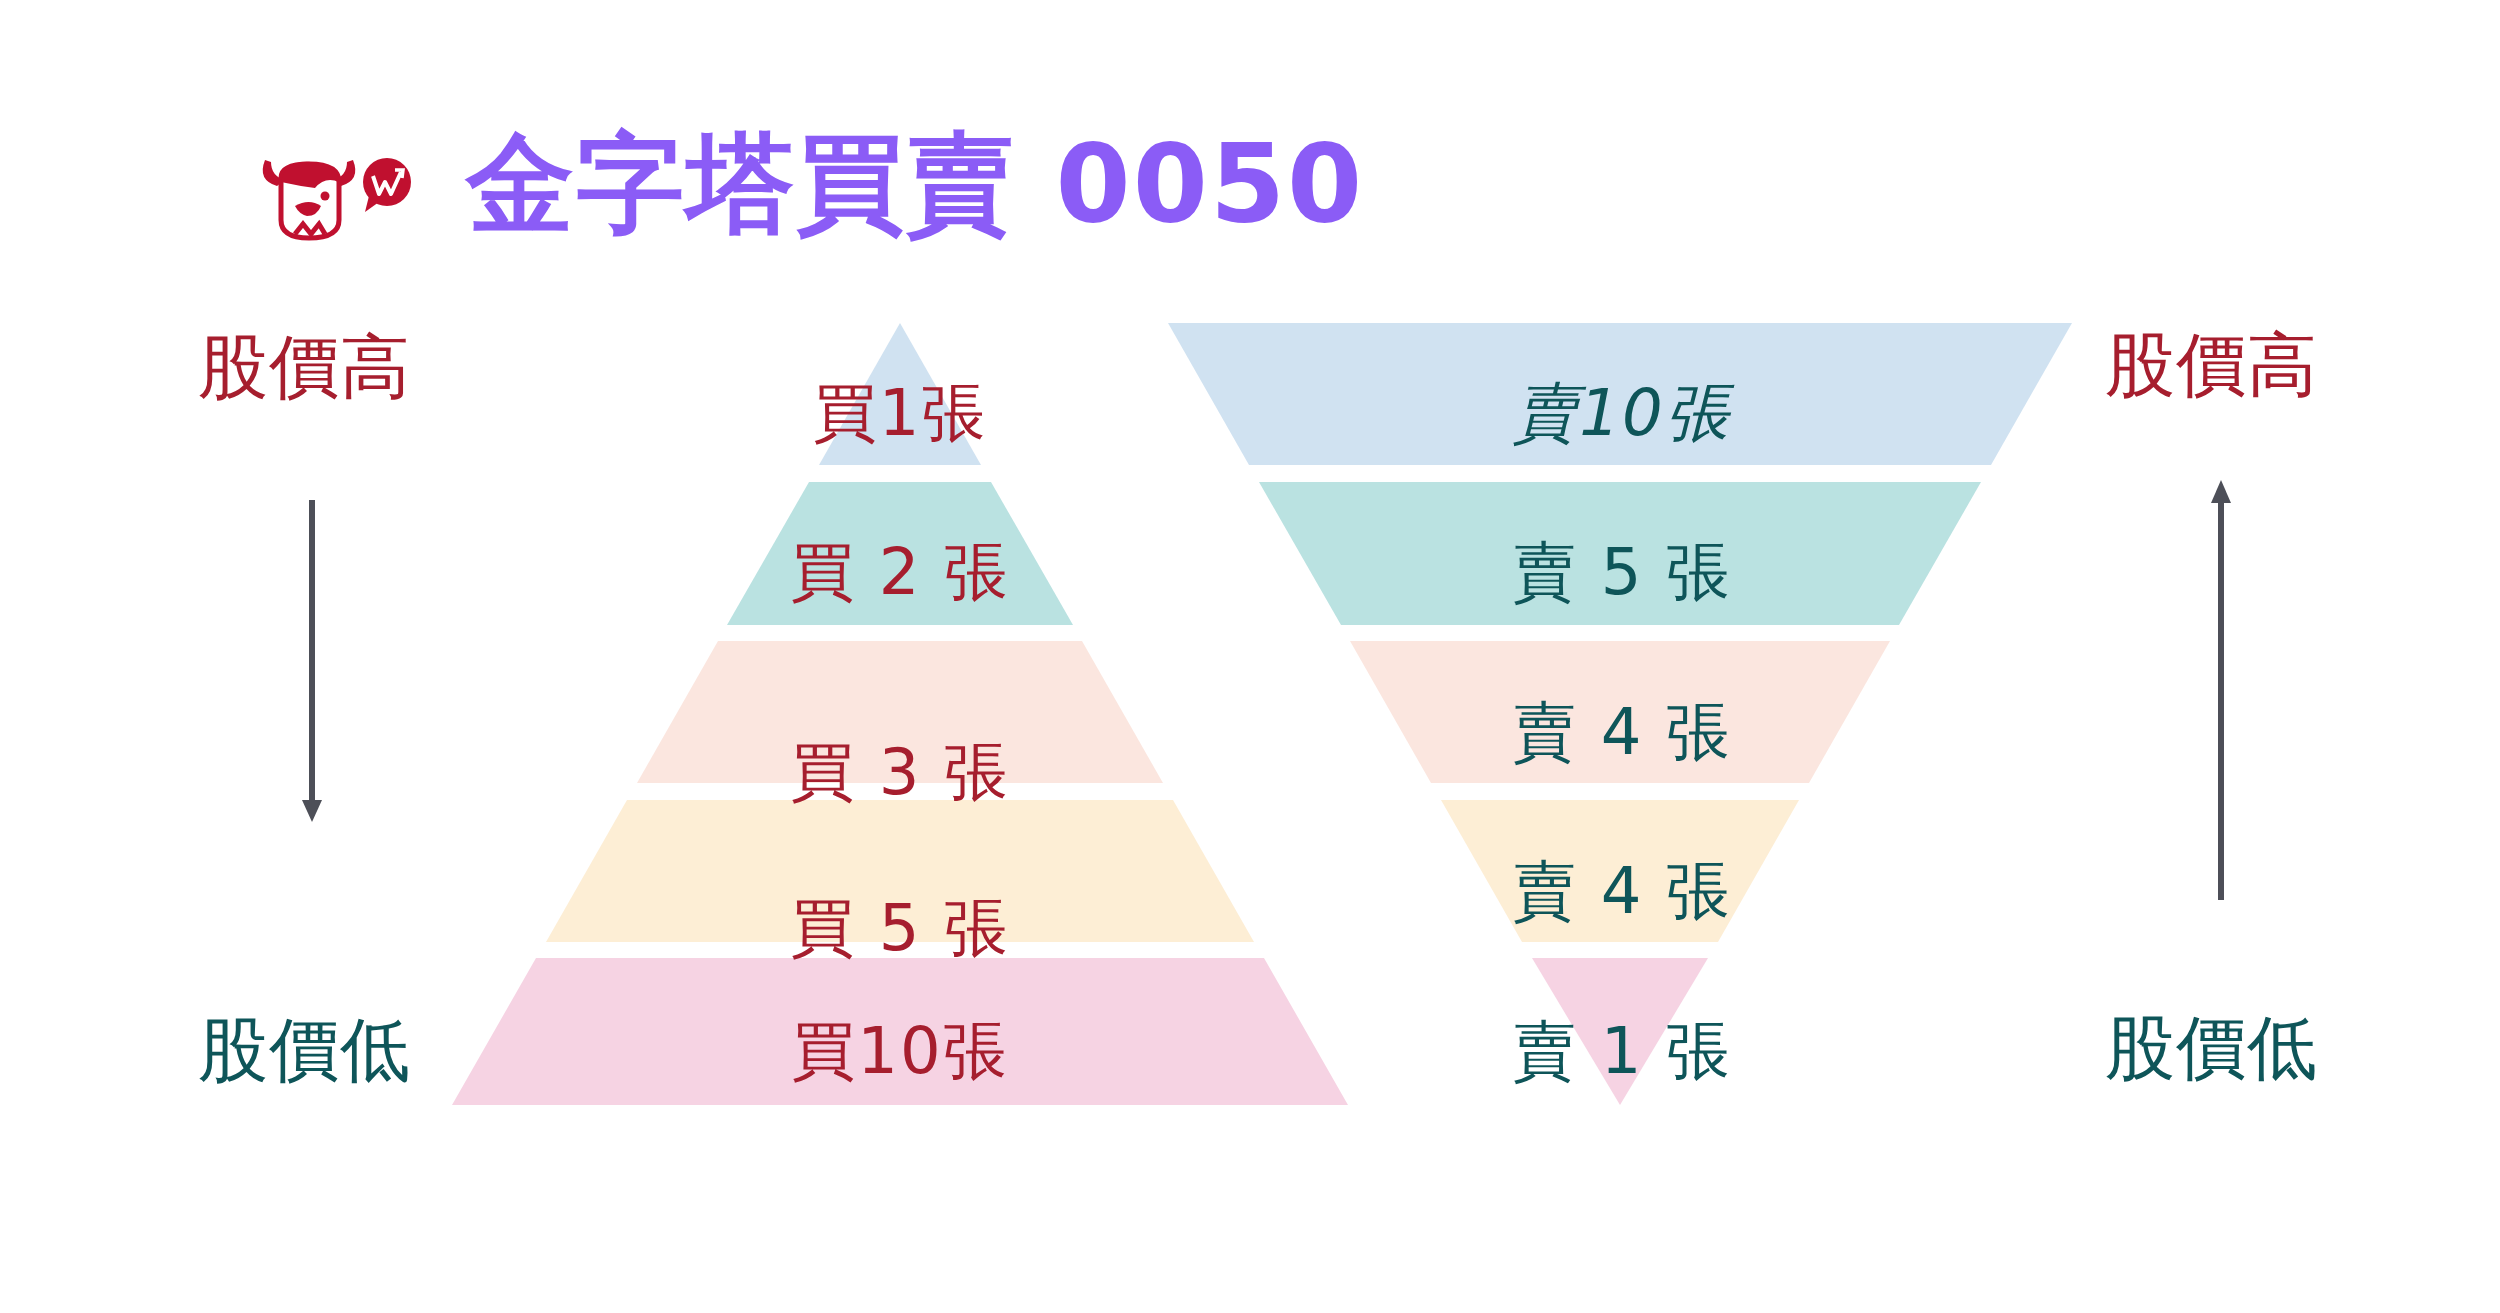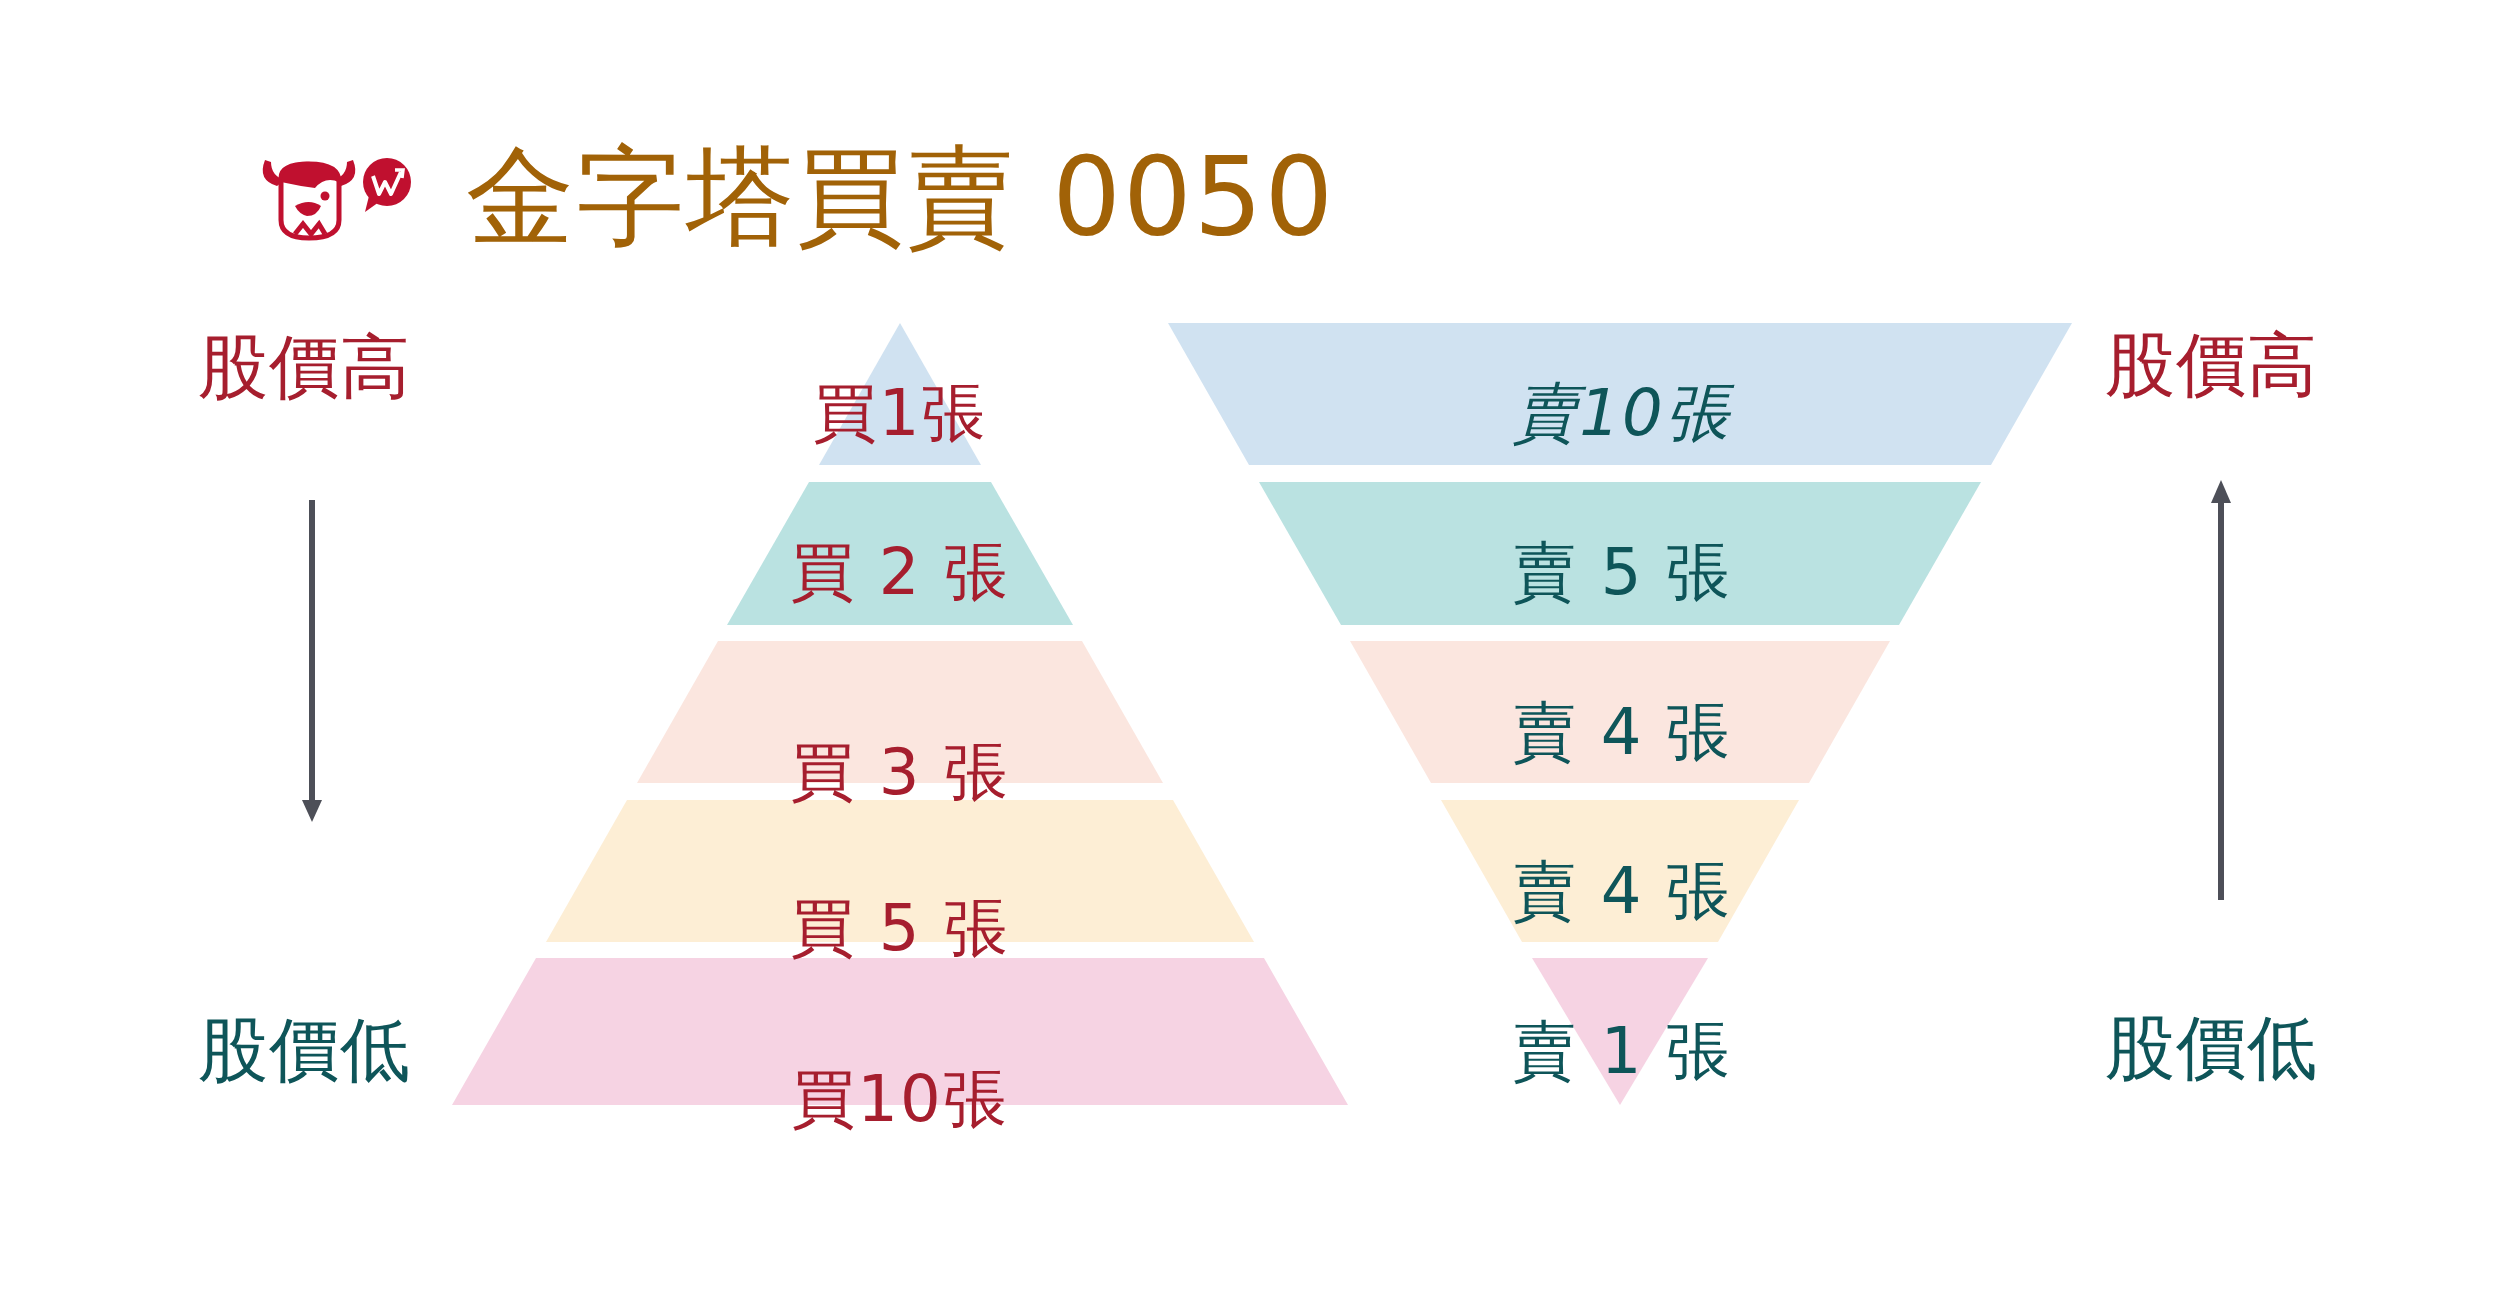--- a/index.html
+++ b/index.html
@@ -3,22 +3,22 @@
   <meta charset="utf-8">
   <style>
     html, body { margin:0; padding:0; }
     body {
       width:2500px; height:1313px; background:#ffffff; position:relative; overflow:hidden;
       font-family:"DejaVu Sans","Liberation Sans",sans-serif;
     }
     .abs { position:absolute; }
     #logo { left:255px; top:142px; width:160px; height:100px; }
     #title {
-      left:466px; top:137px; font-size:108px; line-height:120px; color:#a16207;
-      white-space:nowrap; letter-spacing:2px; font-family:"DejaVu Sans","Liberation Sans",sans-serif;
+      left:466px; top:124px; font-size:108px; line-height:120px; color:#8b5cf6;
+      white-space:nowrap; letter-spacing:2px; font-family:"DejaVu Sans","Liberation Sans",sans-serif;font-weight:bold;
     }
     .side-label { font-size:70px; line-height:80px; white-space:nowrap; letter-spacing:1px; }
     .red { color:#A61E2E; }
     .teal { color:#0E5559; }
     #diagram { left:0; top:0; width:2500px; height:1313px; }
     .layer-label {
       position:absolute; font-size:64px; line-height:70px; white-space:nowrap;
       transform:translateX(-50%); text-align:right; letter-spacing:2px;
     }
   </style>
@@ -82,19 +82,19 @@
     <polygon id="s2" points="1350,641 1890,641 1809,783 1431,783" fill="#FBE6DF"></polygon>
     <polygon id="s3" points="1441,800 1799,800 1718,942 1522,942" fill="#FDEED5"></polygon>
     <polygon id="s4" points="1532,958 1708,958 1620,1105" fill="#F6D3E3"></polygon>
   </g>
 </svg>
 
 <div class="layer-label red" style="left:900px; top:378px;">買1張</div>
 <div class="layer-label red" style="left:900px; top:537px;">買 2 張</div>
 <div class="layer-label red" style="left:900px; top:697px;margin-top:40px;">買 3 張</div>
 <div class="layer-label red" style="left:900px; top:856px;margin-top:37px;">買 5 張</div>
-<div class="layer-label red" style="left:900px; top:1016px;margin-top:48px;">買10張</div>
+<div class="layer-label red" style="left:900px; top:1016px;">買10張</div>
 
 <div class="layer-label teal" style="left:1622px; top:378px;font-style:italic;">賣10張</div>
 <div class="layer-label teal" style="left:1622px; top:537px;">賣 5 張</div>
 <div class="layer-label teal" style="left:1622px; top:697px;">賣 4 張</div>
 <div class="layer-label teal" style="left:1622px; top:856px;">賣 4 張</div>
 <div class="layer-label teal" style="left:1622px; top:1016px;">賣 1 張</div>
 
 </body></html>

